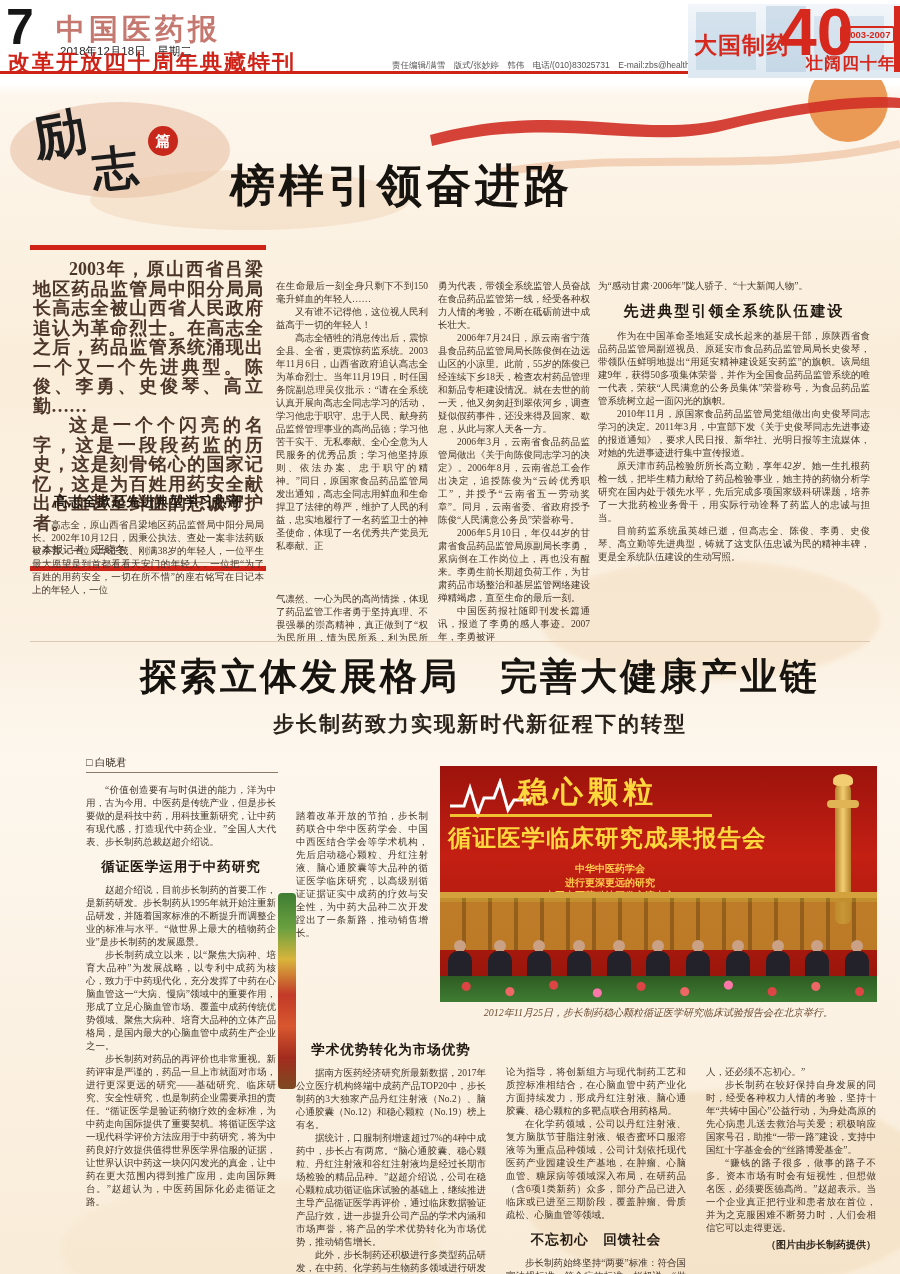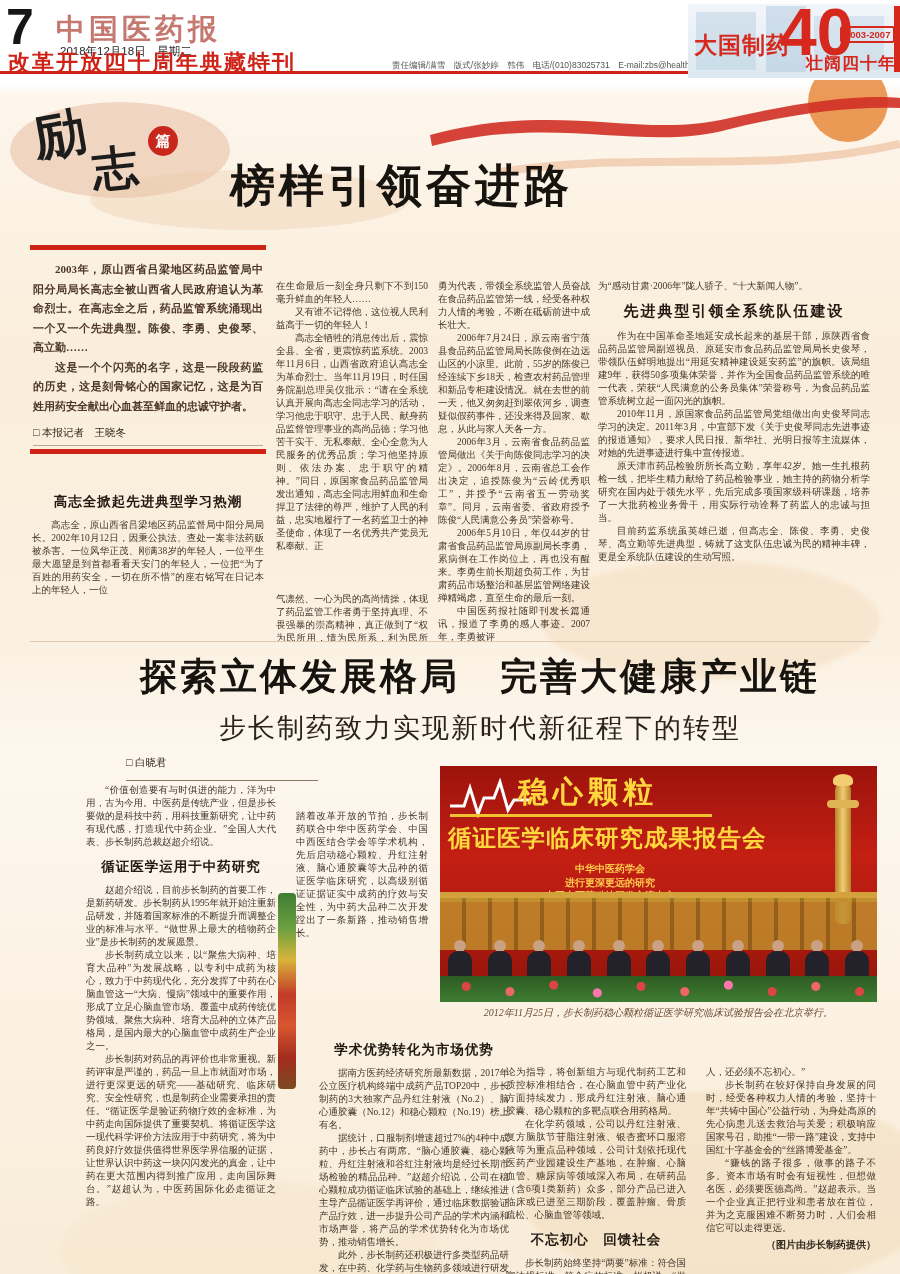--- a/index.html
+++ b/index.html
@@ -26,41 +26,41 @@
   
   .blob{border-radius:50%;filter:blur(2px);}
   .ribbonwrap{left:0;top:80px;width:900px;height:170px;pointer-events:none;}
   
   .callig1{left:34px;top:100px;font-size:52px;font-weight:bold;color:#1c1c1c;transform:rotate(-10deg);font-family:"Liberation Serif",serif;}
   .callig2{left:92px;top:138px;font-size:46px;font-weight:bold;color:#1c1c1c;transform:rotate(-6deg);}
   .seal{left:148px;top:126px;width:30px;height:30px;border-radius:50%;background:#c8281c;color:#fff;font-size:15px;font-weight:bold;text-align:center;line-height:30px;}
   .h1a{left:230px;top:156px;width:480px;text-align:left;font-size:45px;font-weight:bold;color:#17130f;letter-spacing:4px;}
   .introbox{left:30px;top:245px;width:236px;}
   .introbar{height:5px;background:#cf2318;}
-  .introtxt{padding:10px 3px 6px 3px;font-size:11px;line-height:19.5px;font-weight:bold;color:#4c362a;text-align:justify;}
+  .introtxt{padding:10px 3px 6px 3px;font-size:18px;line-height:19.5px;font-weight:bold;color:#4c362a;text-align:justify;}
   .introtxt p{margin:0;text-indent:2em;}
   .byline1{margin:4px 3px 0 3px;font-size:10.5px;color:#33291f;padding-bottom:5px;border-bottom:1px solid #b9a68e;}
   .introbot{margin-top:3px;height:5px;background:#cf2318;}
   .col{overflow:hidden;text-align:justify;}
   .col p{margin:0;font-size:9.5px;line-height:13px;color:#41352a;text-indent:2em;}
   .col p.ni{text-indent:0;margin-top:40px;}
   .col .colsub{font-size:13.5px;font-weight:bold;color:#221a12;text-align:center;text-indent:0;line-height:1.3;margin:9px 0 8px 0;letter-spacing:1px;}
   .c1{left:32px;top:484px;width:232px;height:150px;}
   .c2{left:276px;top:240px;width:152px;height:402px;}
   .c3{left:438px;top:240px;width:152px;height:402px;}
   .c4{left:598px;top:240px;width:272px;height:402px;}
   .c4 .colsub{font-size:15px;letter-spacing:2px;}
   .divider{left:30px;top:641px;width:840px;height:1px;background:#ddc9af;}
   
   .h2a{left:85px;top:652px;width:790px;text-align:center;font-size:37px;font-weight:bold;color:#17130f;letter-spacing:3px;}
-  .h2b{left:85px;top:710px;width:790px;text-align:center;font-size:27px;font-weight:normal;color:#2b241c;letter-spacing:2px;}
-  .byline2{left:86px;top:756px;width:192px;font-size:10.5px;color:#33291f;padding-bottom:10px;border-bottom:1.5px solid #8a7a66;margin-left:40px;}
+  .h2b{left:85px;top:710px;width:790px;text-align:center;font-size:21px;font-weight:bold;color:#2b241c;letter-spacing:2px;}
+  .byline2{left:86px;top:756px;width:192px;font-size:10.5px;color:#33291f;padding-bottom:2px;border-bottom:1.5px solid #8a7a66;}
   .cA{left:86px;top:784px;width:190px;height:490px;}
   .cBtop{left:296px;top:770px;width:132px;height:258px;}
-  .cBbot{left:296px;top:1032px;width:190px;height:242px;margin-left:23px;}
+  .cBbot{left:296px;top:1032px;width:190px;height:242px;}
   .cC{left:506px;top:1026px;width:180px;height:248px;}
   .cD{left:706px;top:1026px;width:170px;height:206px;}
   .credit{left:706px;top:1238px;width:170px;text-align:right;font-size:10px;font-weight:bold;color:#2e261d;}
   .flowerstrip{left:278px;top:893px;width:18px;height:196px;border-radius:4px;
     background:linear-gradient(180deg,#3f7d33 0%,#6aa03f 18%,#d9b43c 34%,#c23a28 52%,#d8572f 68%,#a32c1e 84%,#7c4a22 100%);}
   
   .photo{left:440px;top:766px;width:437px;height:236px;overflow:hidden;background:linear-gradient(180deg,#9c130c,#c41f13 38%,#ad1a0e 70%,#8f130a);}
   .ekg{position:absolute;left:10px;top:12px;}
   .ph-title{position:absolute;left:78px;top:6px;font-size:30px;font-weight:bold;color:#ffd83e;letter-spacing:5px;font-family:"Liberation Sans",sans-serif;}
   .ph-underline{position:absolute;left:10px;top:48px;width:262px;height:3px;background:#f0c231;}

